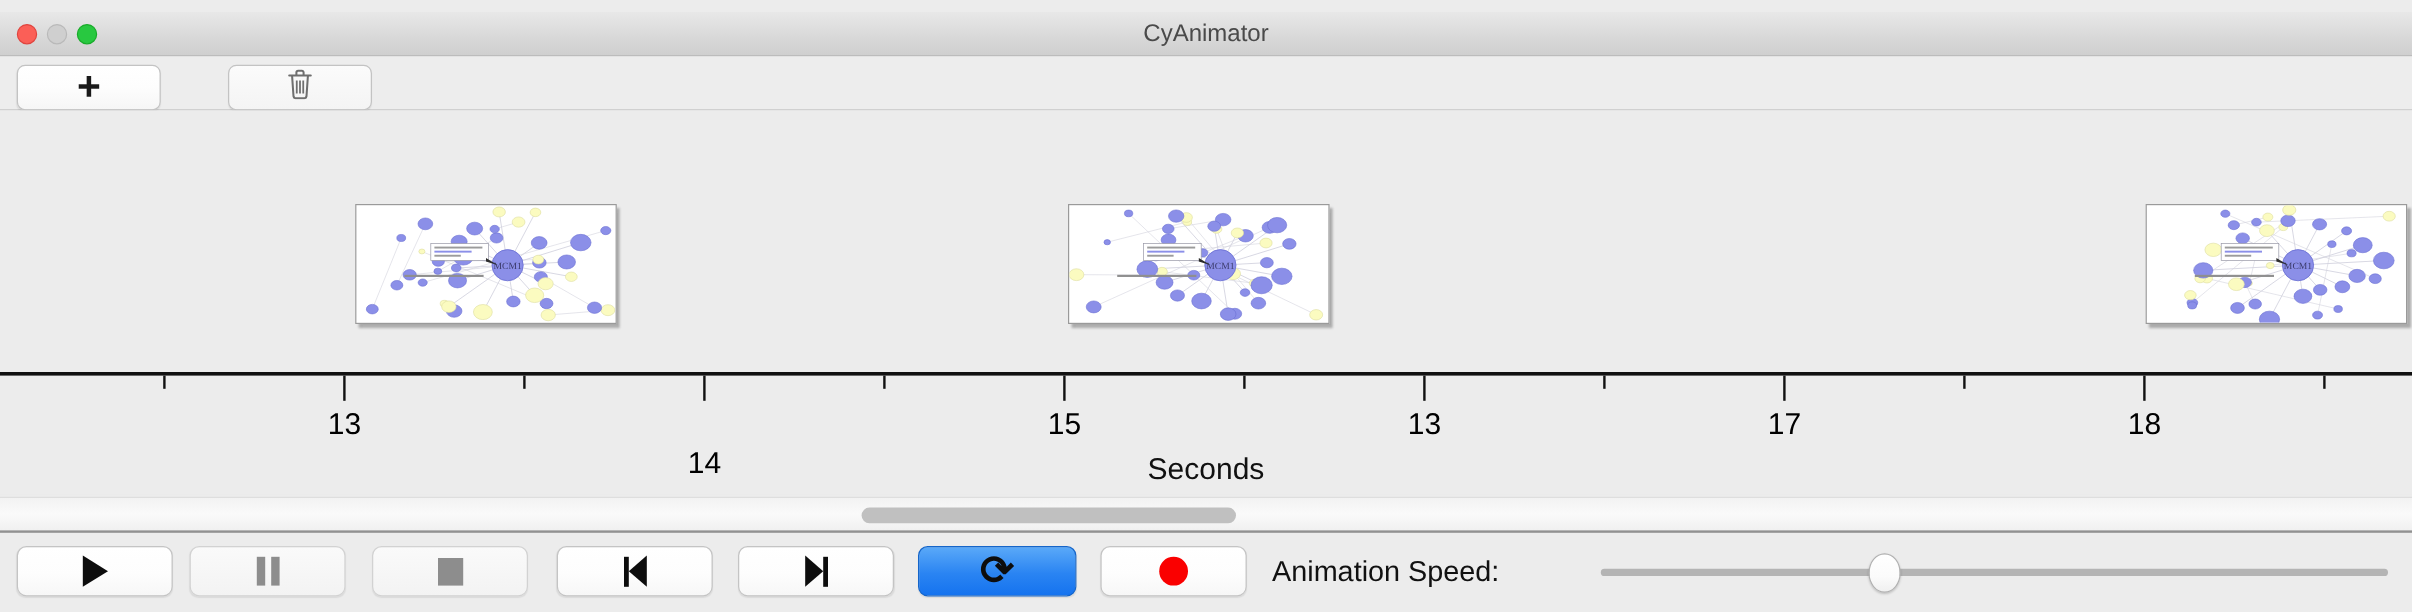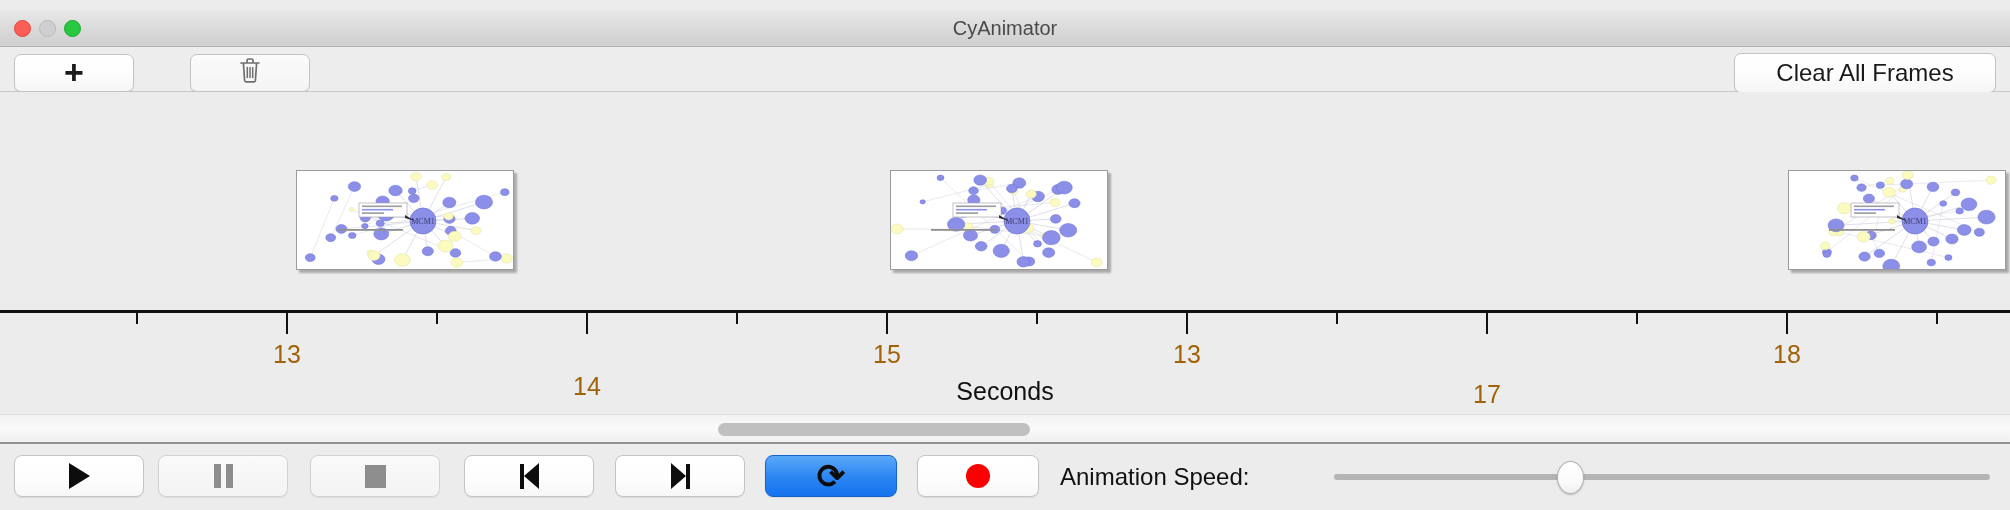--- a/index.html
+++ b/index.html
@@ -110,21 +110,21 @@
     position: absolute; left: 0; top: 218px; width: 2010px; height: 3px;
     background: #111;
   }
   .tick {
     position: absolute; width: 2px; background: #111; top: 221px;
   }
   .tick.major { height: 21px; }
   .tick.minor { height: 11px; }
   .tick-label {
     position: absolute; top: 248px;
-    font-size: 25px; color: #a16207; text-align: center;
+    font-size: 25px; color: #000000; text-align: center;
     transform: translateX(-50%);
     white-space: nowrap;
   }
   .axis-title {
     position: absolute; top: 285px; left: 0; width: 2010px;
     font-size: 25px; color: #111; text-align: center;
   }
 
   
   .hscroll {
@@ -225,23 +225,20 @@
       <span class="plus-glyph">+</span>
     </div>
     <div class="btn flat btn-del">
       <span>
         <svg width="22" height="26" viewBox="0 0 22 26" aria-hidden="true">
           <path d="M2 6 h18 M8 6 v-2.5 a1.5 1.5 0 0 1 1.5 -1.5 h3 a1.5 1.5 0 0 1 1.5 1.5 V6" stroke="#6f6f6f" stroke-width="1.7" fill="none" stroke-linecap="round"></path>
           <path d="M4.4 6 L5.6 23.4 a1.6 1.6 0 0 0 1.6 1.4 h7.6 a1.6 1.6 0 0 0 1.6 -1.4 L17.6 6" stroke="#6f6f6f" stroke-width="1.7" fill="none"></path>
           <path d="M8.3 10 v11 M11 10 v11 M13.7 10 v11" stroke="#6f6f6f" stroke-width="1.5" fill="none"></path>
         </svg>
       </span>
-    </div>
-    <div class="btn btn-clear">
-      <span>Clear All Frames</span>
     </div>
   </div>
 
   <div class="timeline">
     <div id="frames-host">
         <div class="frame" style="left: 296px; top: 78px;">
           <svg width="216" height="98" viewBox="0 0 216 98" class="net">
             <line x1="126" y1="50" x2="179.1198477932357" y2="59.632489877078974" stroke="#c9c9d8" stroke-width="0.6"></line>
             <line x1="126" y1="50" x2="157.6717686350352" y2="65.4077978855592" stroke="#c9c9d8" stroke-width="0.6"></line>
             <line x1="126" y1="50" x2="148.5633904530483" y2="75.07493474006355" stroke="#c9c9d8" stroke-width="0.6"></line>
@@ -481,21 +478,21 @@
         <div class="tick major" style="left: 586px;"></div>
         <div class="tick-label" style="left: 587px; margin-top: 32px;">14</div>
         <div class="tick minor" style="left: 736px;"></div>
         <div class="tick major" style="left: 886px;"></div>
         <div class="tick-label" style="left: 887px;">15</div>
         <div class="tick minor" style="left: 1036px;"></div>
         <div class="tick major" style="left: 1186px;"></div>
         <div class="tick-label" style="left: 1187px;">13</div>
         <div class="tick minor" style="left: 1336px;"></div>
         <div class="tick major" style="left: 1486px;"></div>
-        <div class="tick-label" style="left: 1487px; margin-top: 40px;">17</div>
+        <div class="tick-label" style="left: 1487px;">17</div>
         <div class="tick minor" style="left: 1636px;"></div>
         <div class="tick major" style="left: 1786px;"></div>
         <div class="tick-label" style="left: 1787px;">18</div>
         <div class="tick minor" style="left: 1936px;"></div>
       </div>
     <div class="axis-title">Seconds</div>
   </div>
 
   <div class="hscroll">
     <div class="hscroll-thumb" id="hthumb" style="left: 718px; width: 312px;"></div>

